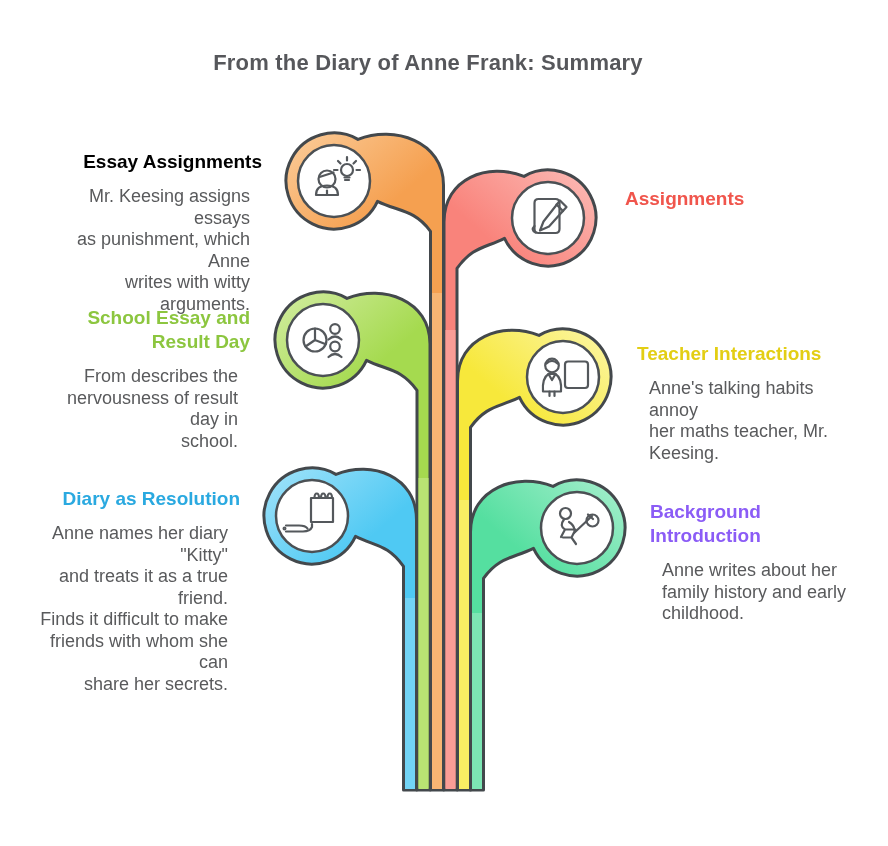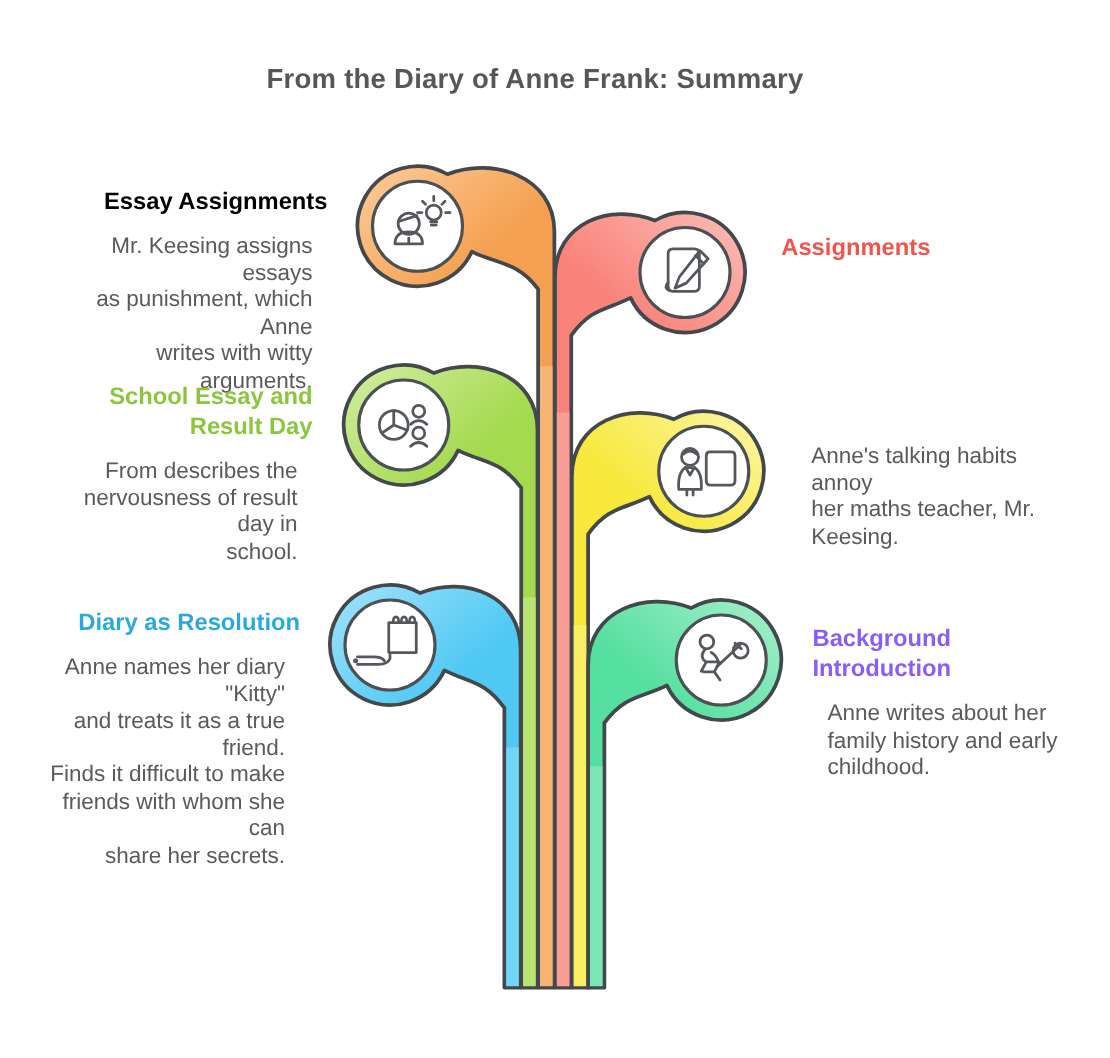--- a/index.html
+++ b/index.html
@@ -177,20 +177,21 @@
 
   <div class="note n-school align-r">
     <h2 style="color: rgb(140, 198, 63);">School Essay and
 Result Day</h2>
     <p>From describes the
 nervousness of result day in
 school.</p>
   </div>
 
   <div class="note n-teacher align-l">
+    <h2 style="color: rgb(227, 206, 20);">Teacher Interactions</h2>
     <p>Anne's talking habits annoy
 her maths teacher, Mr.
 Keesing.</p>
   </div>
 
   <div class="note n-diary align-r">
     <h2 style="color: rgb(42, 169, 224);">Diary as Resolution</h2>
     <p>Anne names her diary "Kitty"
 and treats it as a true friend.
 Finds it difficult to make

